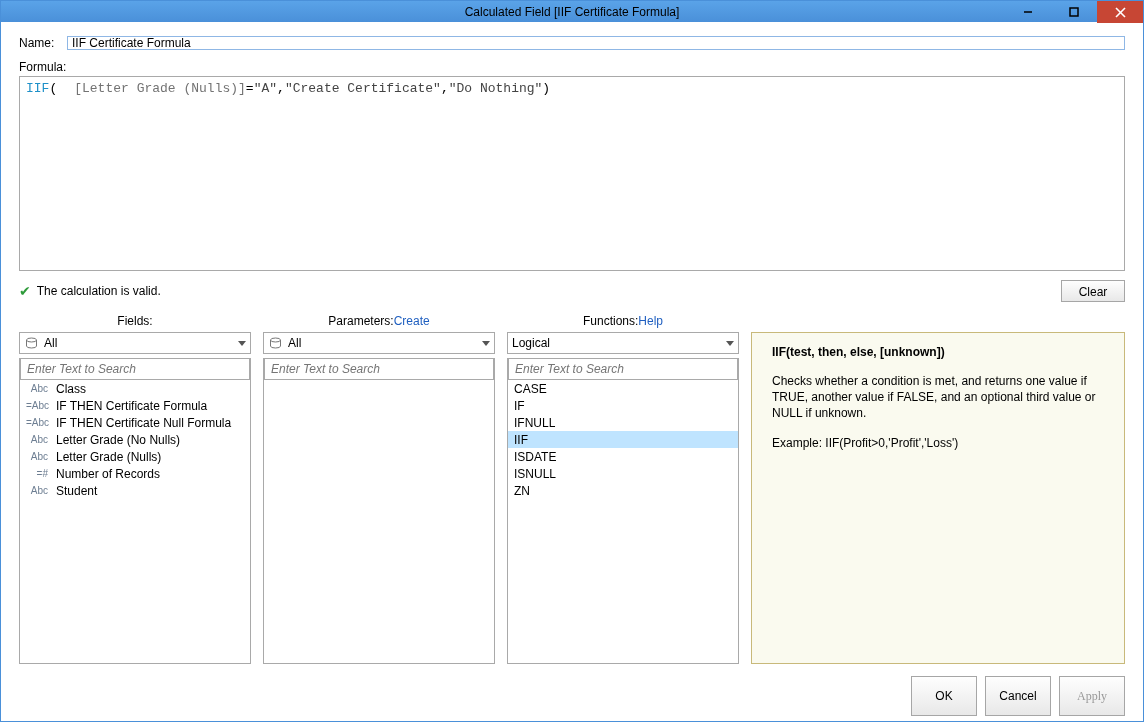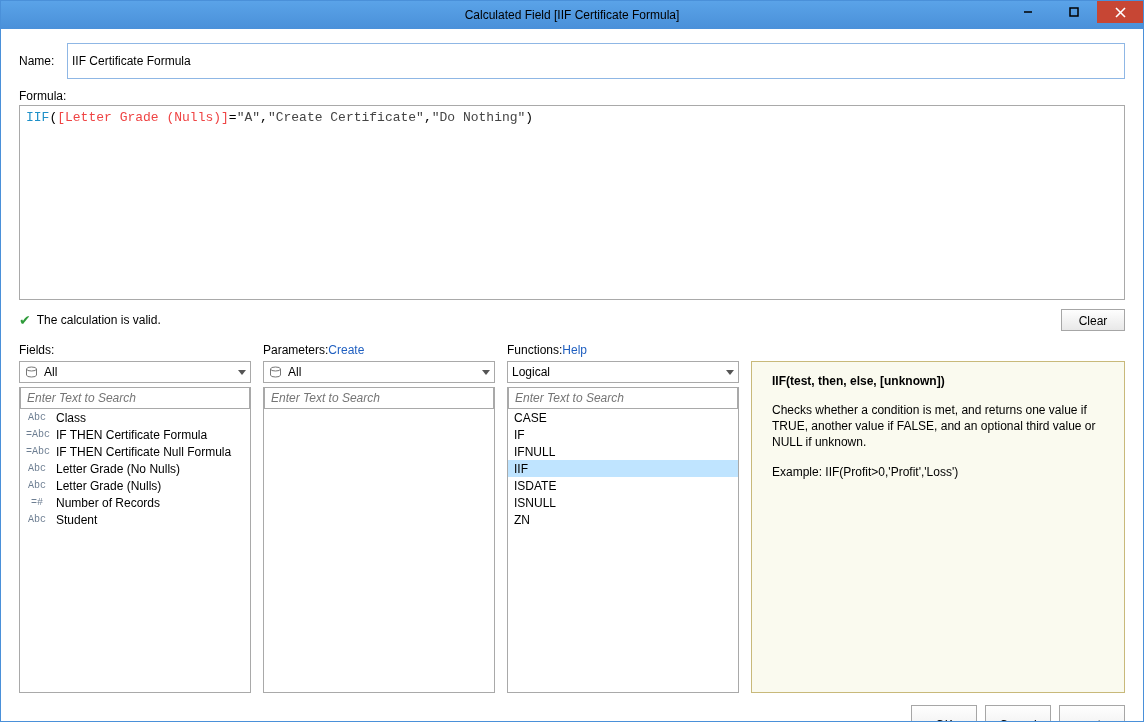--- a/index.html
+++ b/index.html
@@ -6,21 +6,21 @@
   body {
     font-family: "Segoe UI", Tahoma, sans-serif;
     font-size: 12px;
     background: #fff;
     width: 1144px;
     height: 722px;
     overflow: hidden;
     border: 1px solid #4a90d9;
   }
   .titlebar {
-    height: 28px;
+    height: 21px;
     background: linear-gradient(#5aa3e8, #4a90d9);
     display: flex;
     align-items: center;
     color: #000;
     position: relative;
   }
   .titlebar-title {
     flex: 1;
     text-align: center;
     font-size: 12px;
@@ -52,39 +52,39 @@
   .row-name {
     display: flex;
     align-items: center;
     gap: 8px;
     margin-bottom: 10px;
   }
   .row-name label { min-width: 40px; }
   .row-name input {
     flex: 1;
     border: 1px solid #8fb7e5;
-    height: 36px;
+    height: 14px;
     padding: 2px 4px;
     font-family: inherit;
     font-size: 12px;
   }
   .formula-label { margin-bottom: 2px; display: block; }
   .formula-box {
     width: 100%;
     height: 195px;
     border: 1px solid #a9a9a9;
     padding: 4px 6px;
     font-family: "Courier New", monospace;
     font-size: 13px;
     white-space: pre;
     overflow: auto;
     background: #fff;
   }
   .tok-func { color: #1e90c8; }
-  .tok-field { color: #ef4444; }
+  .tok-field { color: #737373; margin-left: 17px; }
   .tok-str { color: #444; }
   .status-row {
     display: flex;
     align-items: center;
     margin-top: 9px;
     margin-bottom: 10px;
   }
   .status-row .check {
     color: #2e9b3a;
     margin-right: 6px;
@@ -108,21 +108,21 @@
     gap: 12px;
   }
   .panel { display: flex; flex-direction: column; }
   .panel-fields { width: 232px; }
   .panel-params { width: 232px; }
   .panel-funcs { width: 232px; }
   .panel-help { flex: 1; }
   .panel-header {
     display: flex;
     align-items: center;
-    justify-content: flex-start;
+    justify-content: center;
     height: 18px;
     margin-bottom: 2px;
   }
   .panel-header .link { color: #1f5fc0; cursor: pointer; }
   .combo {
     display: flex;
     align-items: center;
     height: 22px;
     border: 1px solid #a9a9a9;
     background: #fff;
@@ -181,22 +181,22 @@
     gap: 8px;
     cursor: default;
   }
   .list-item.selected {
     background: #bfe4ff;
   }
   .type-ico {
     width: 22px;
     font-size: 10px;
     color: #6d7e92;
-    text-align: center;
-    font-family: Liberation Mono, monospace;
+    text-align: right;
+    font-family: Liberation Sans, sans-serif;
   }
   .type-ico.calc { color: #6d7e92; }
   .type-ico.hash { color: #6d7e92; }
   .help-box {
     border: 1px solid #c8b97a;
     background: #fafaef;
     padding: 12px 20px;
     height: 332px;
     margin-top: 20px;
   }

